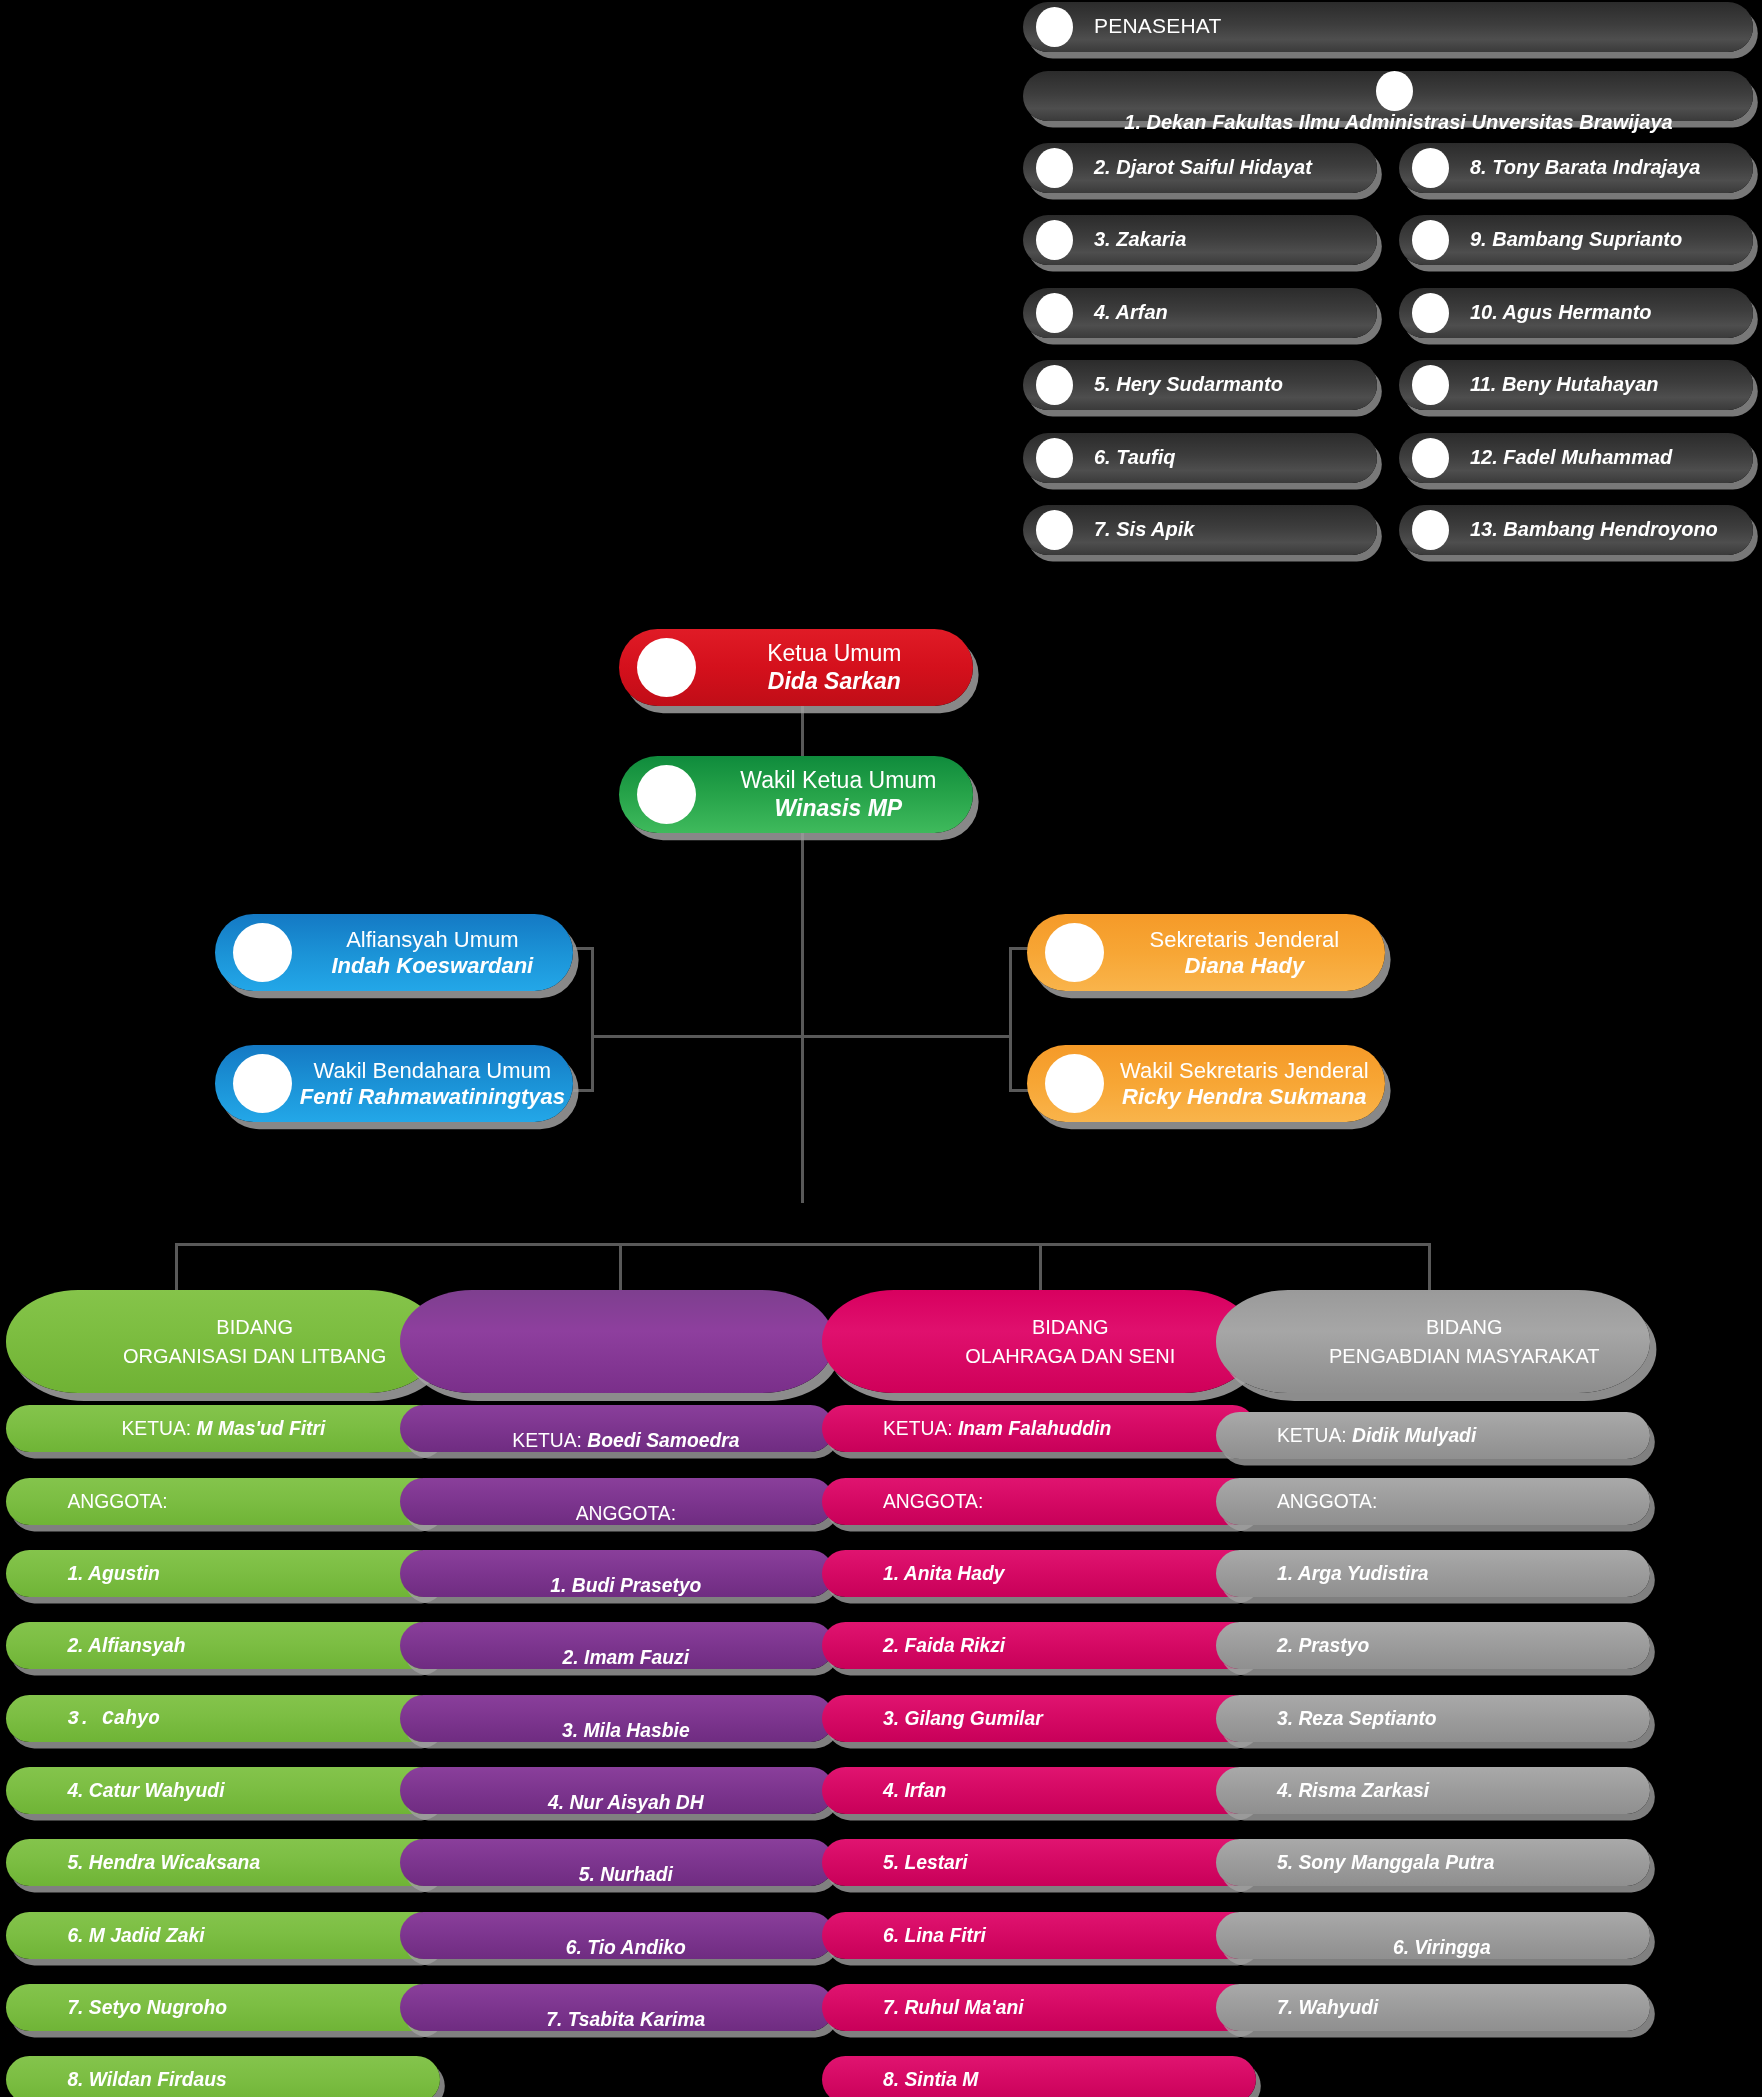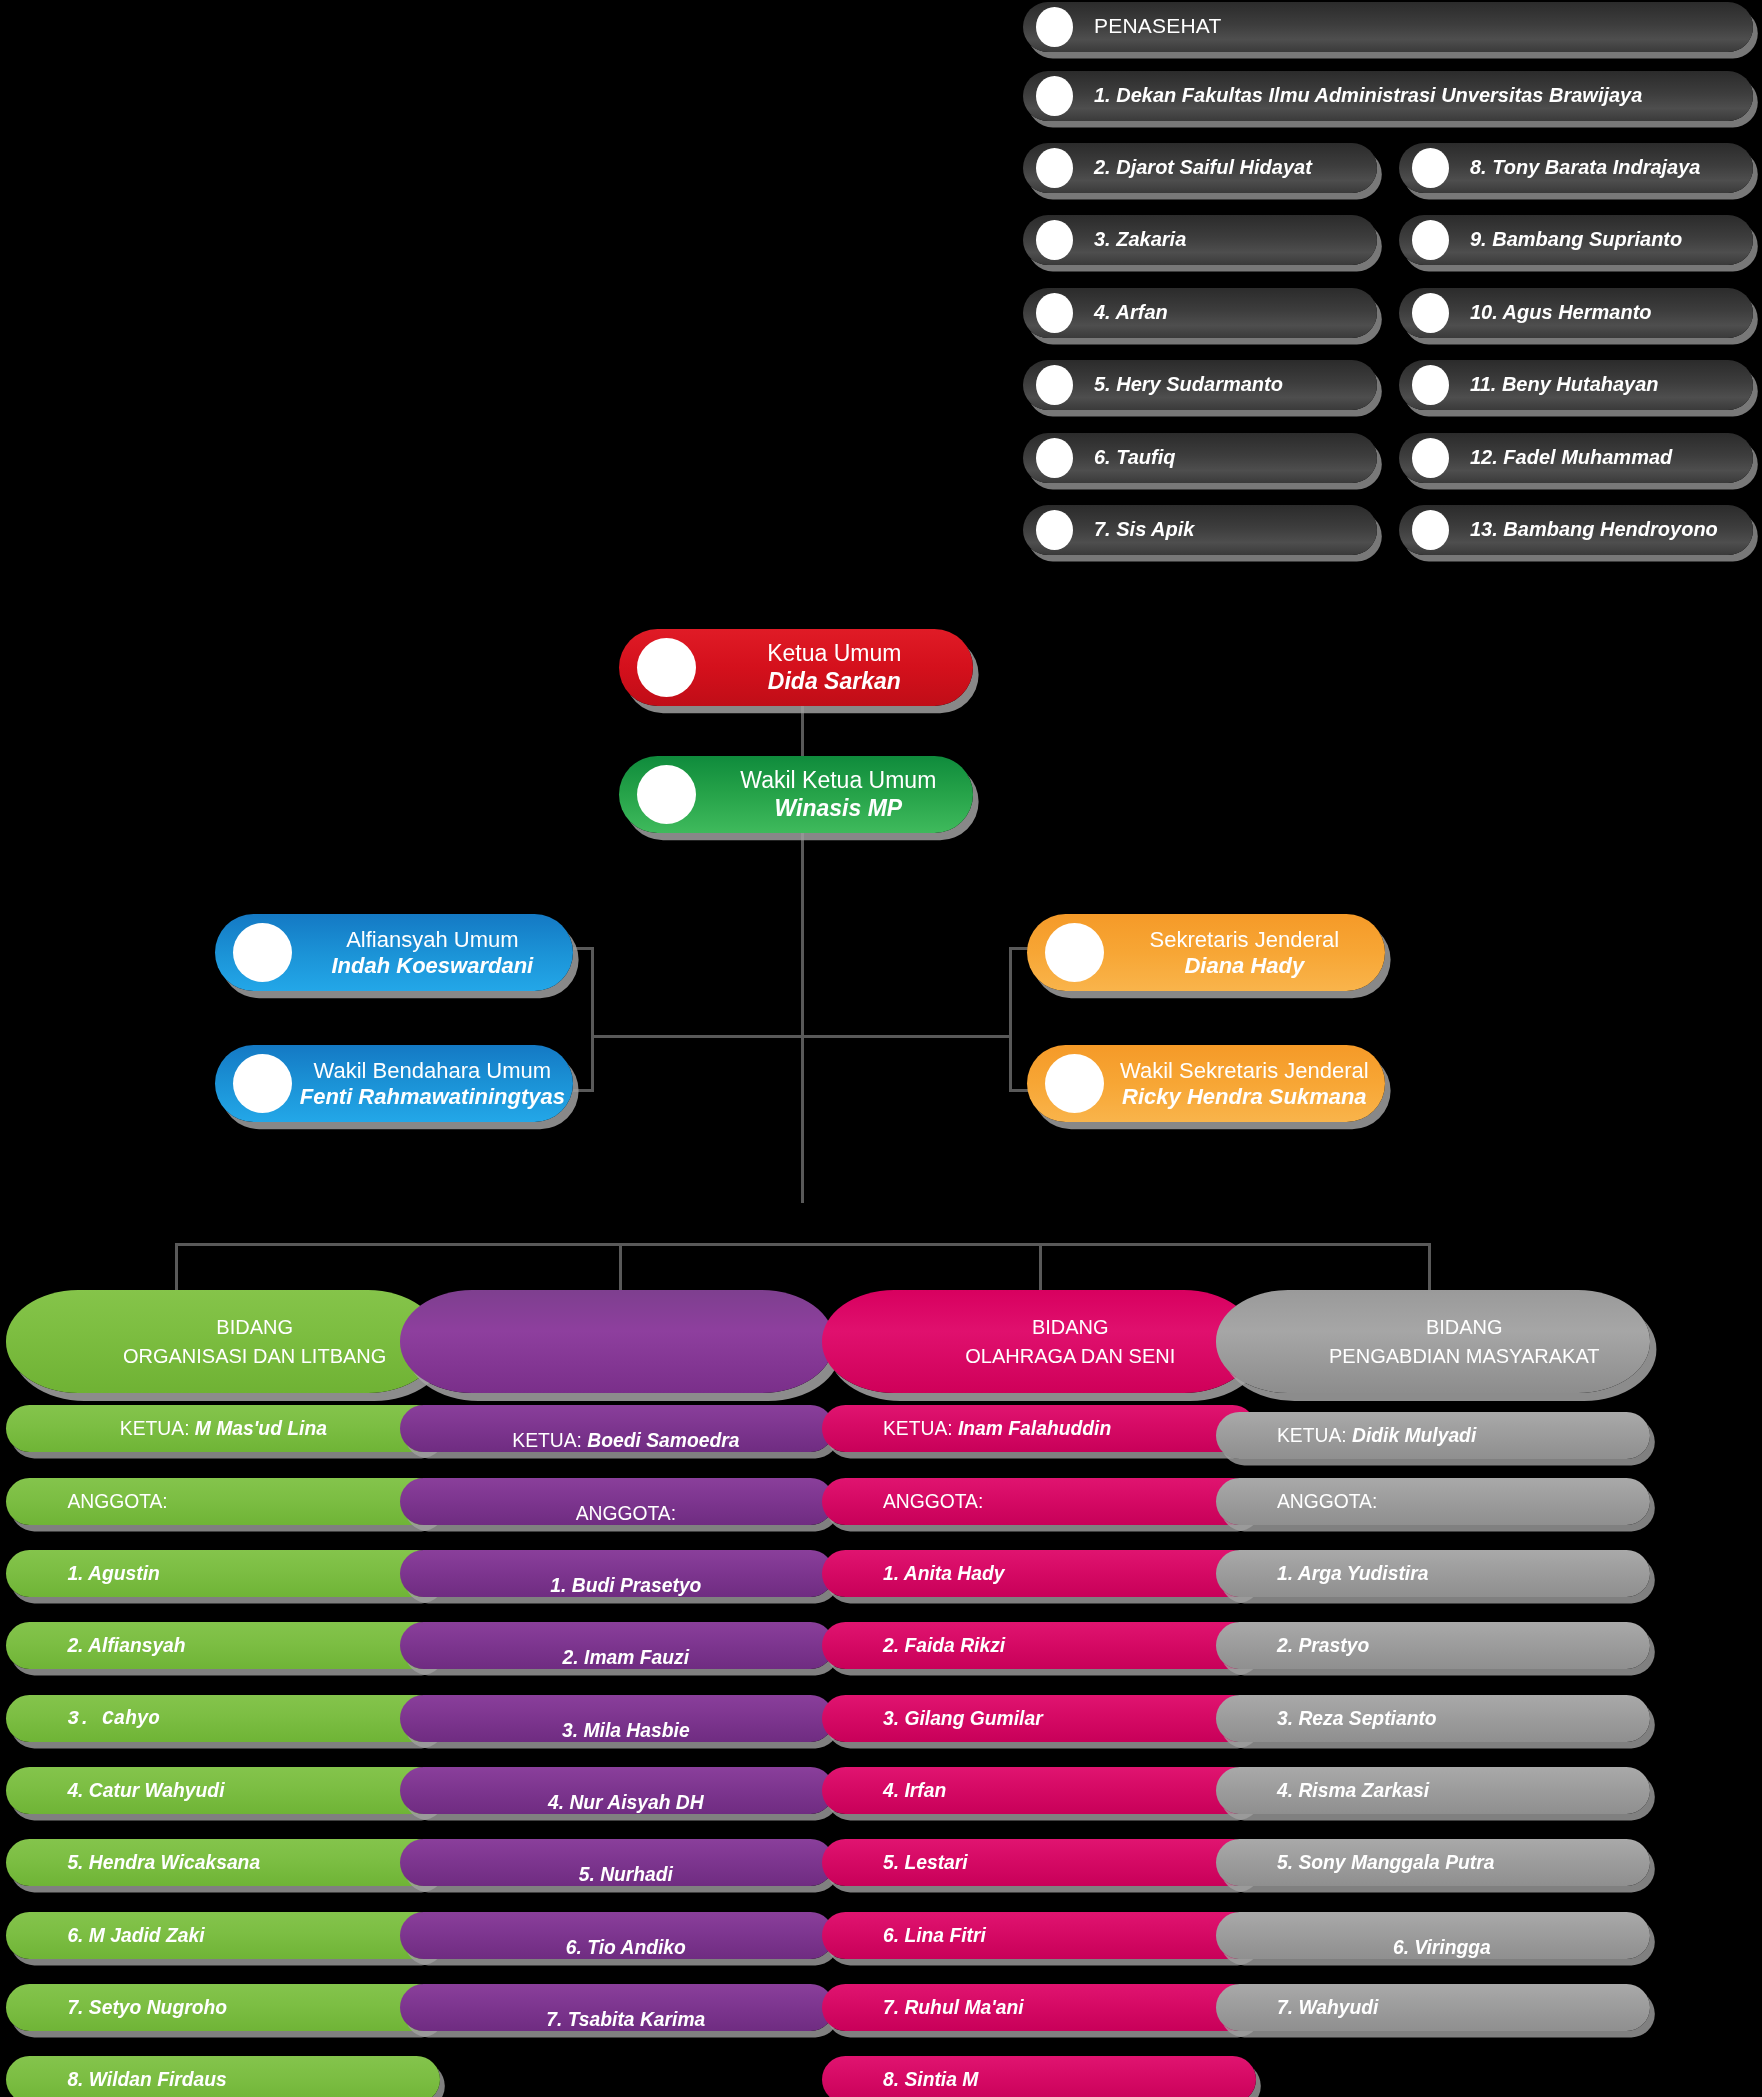--- a/index.html
+++ b/index.html
@@ -105,21 +105,21 @@
 </head>
 <body>
 
 <div id="root">
 
   <div id="advisor-panel">
       <div class="pill adv plain" style="left: 1023px; top: 1.6px; width: 730px;">
         <span class="dot"></span>
         <span class="txt">PENASEHAT</span>
       </div>
-      <div class="pill adv" style="left: 1023px; top: 71px; width: 730px;">
+      <div class="pill adv" style="left: 1023px; top: 71px; width: 730px; flex-direction: column;">
         <span class="dot"></span>
         <span class="txt">1. Dekan Fakultas Ilmu Administrasi Unversitas Brawijaya</span>
       </div>
       <div class="pill adv" style="left: 1023px; top: 143px; width: 354px;">
         <span class="dot"></span>
         <span class="txt">2. Djarot Saiful Hidayat</span>
       </div>
       <div class="pill adv" style="left: 1023px; top: 215px; width: 354px;">
         <span class="dot"></span>
         <span class="txt">3. Zakaria</span>
@@ -232,21 +232,21 @@
     </span>
   </div>
 
   <div id="divisions">
       <div class="divhead dh-green" style="position: absolute; left: 6.4px; top: 1290px; width: 434px;">
         <span class="dot"></span>
         <span class="txt">BIDANG
 ORGANISASI DAN LITBANG</span>
       </div>
       <div class="mrow c-green noDot" style="position: absolute; left: 6.4px; top: 1405px; width: 434px;">
-        <span class="txt"><span class="lead">KETUA:  </span><span class="nmi">M Mas'ud Lina</span></span>
+        <span class="txt"><span class="lead">KETUA:  </span><span class="nmi">M Mas'ud Fitri</span></span>
       </div>
       <div class="mrow c-green" style="position: absolute; left: 6.4px; top: 1478px; width: 434px;">
         <span class="dot"></span>
         <span class="txt plainlbl">ANGGOTA:</span>
       </div>
       <div class="mrow c-green" style="position: absolute; left: 6.4px; top: 1550px; width: 434px;">
         <span class="dot"></span>
         <span class="txt nmi">1. Agustin</span>
       </div>
       <div class="mrow c-green" style="position: absolute; left: 6.4px; top: 1622px; width: 434px;">

